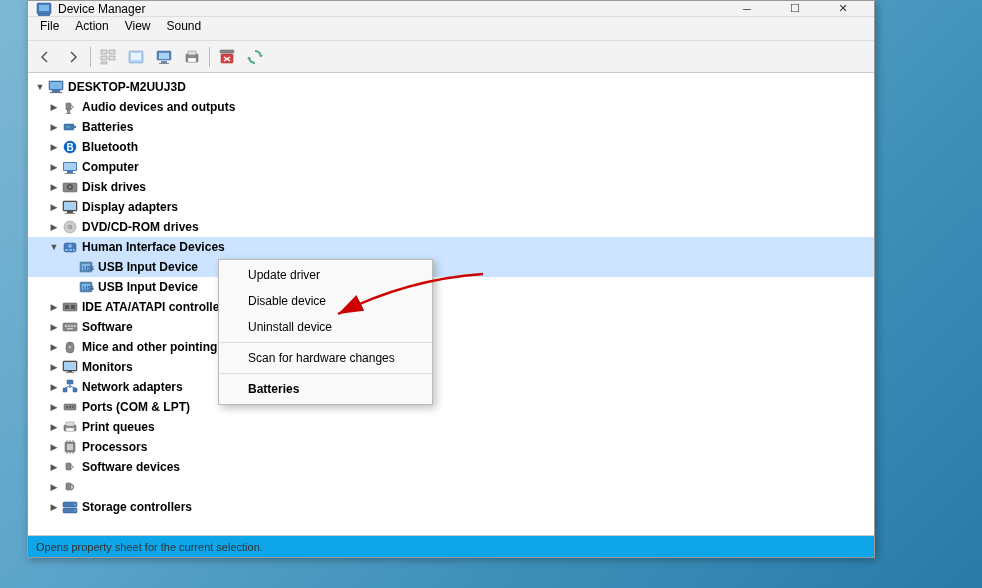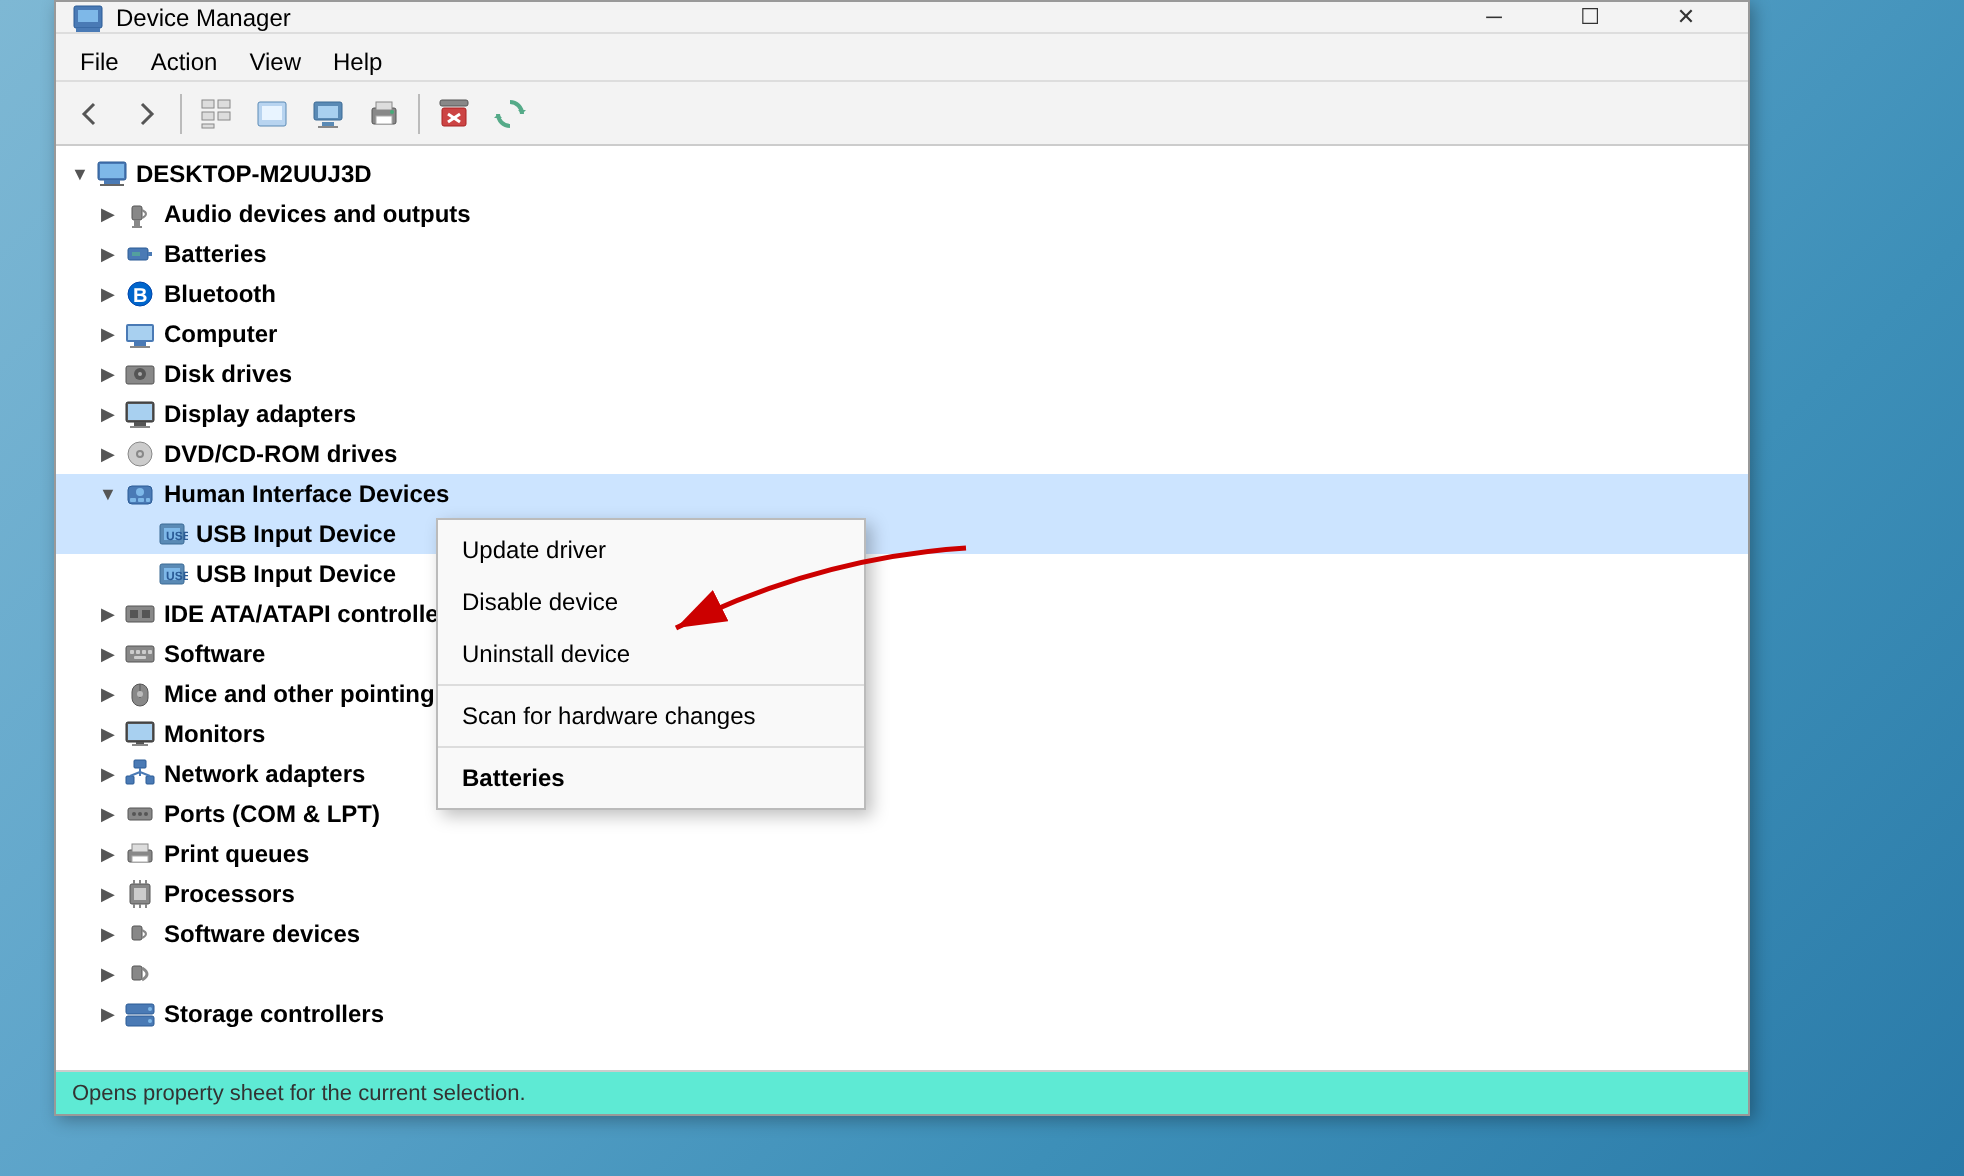--- a/index.html
+++ b/index.html
@@ -68,21 +68,21 @@
       align-items: center;
       justify-content: center;
       font-size: 11px;
       color: #333;
     }
 
     .menu-bar {
       height: 24px;
       background: #f3f3f3;
       display: flex;
-      align-items: flex-end;
+      align-items: flex-start;
       padding: 0 4px;
       border-bottom: 1px solid #ddd;
     }
 
     .menu-item {
       padding: 2px 8px;
       cursor: pointer;
       font-size: 12px;
     }
 
@@ -163,21 +163,21 @@
     }
 
     .item-label {
       font-size: 12px;
       color: #000;
       font-weight: bold;
     }
 
     .status-bar {
       height: 22px;
-      background: #5eead4;
+      background: #0ea5e9;
       border-top: 1px solid #ccc;
       display: flex;
       align-items: center;
       padding: 0 8px;
       font-size: 11px;
       color: #333;
     }
 
     
     .context-menu {
@@ -189,21 +189,21 @@
       border: 1px solid #bbb;
       box-shadow: 3px 3px 8px rgba(0,0,0,0.25);
       z-index: 100;
       padding: 2px 0;
     }
 
     .ctx-item {
       height: 26px;
       display: flex;
       align-items: center;
-      padding: 0 12px;
+      padding: 0 29px;
       cursor: pointer;
       font-size: 12px;
       color: #000;
     }
 
     .ctx-sep {
       height: 1px;
       background: #ddd;
       margin: 2px 0;
     }
@@ -242,21 +242,21 @@
       <button class="win-btn">─</button>
       <button class="win-btn">☐</button>
       <button class="win-btn close">✕</button>
     </div>
   </div>
 
   <div class="menu-bar">
     <span class="menu-item">File</span>
     <span class="menu-item">Action</span>
     <span class="menu-item">View</span>
-    <span class="menu-item">Help</span>
+    <span class="menu-item">Sound</span>
   </div>
 
   <div class="toolbar">
     <button class="tb-btn">
       <svg width="14" height="14" viewBox="0 0 14 14">
           <path d="M9 2L4 7l5 5" stroke="#555" stroke-width="1.5" fill="none"></path>
         </svg>
     </button>
     <button class="tb-btn">
       <svg width="14" height="14" viewBox="0 0 14 14">

